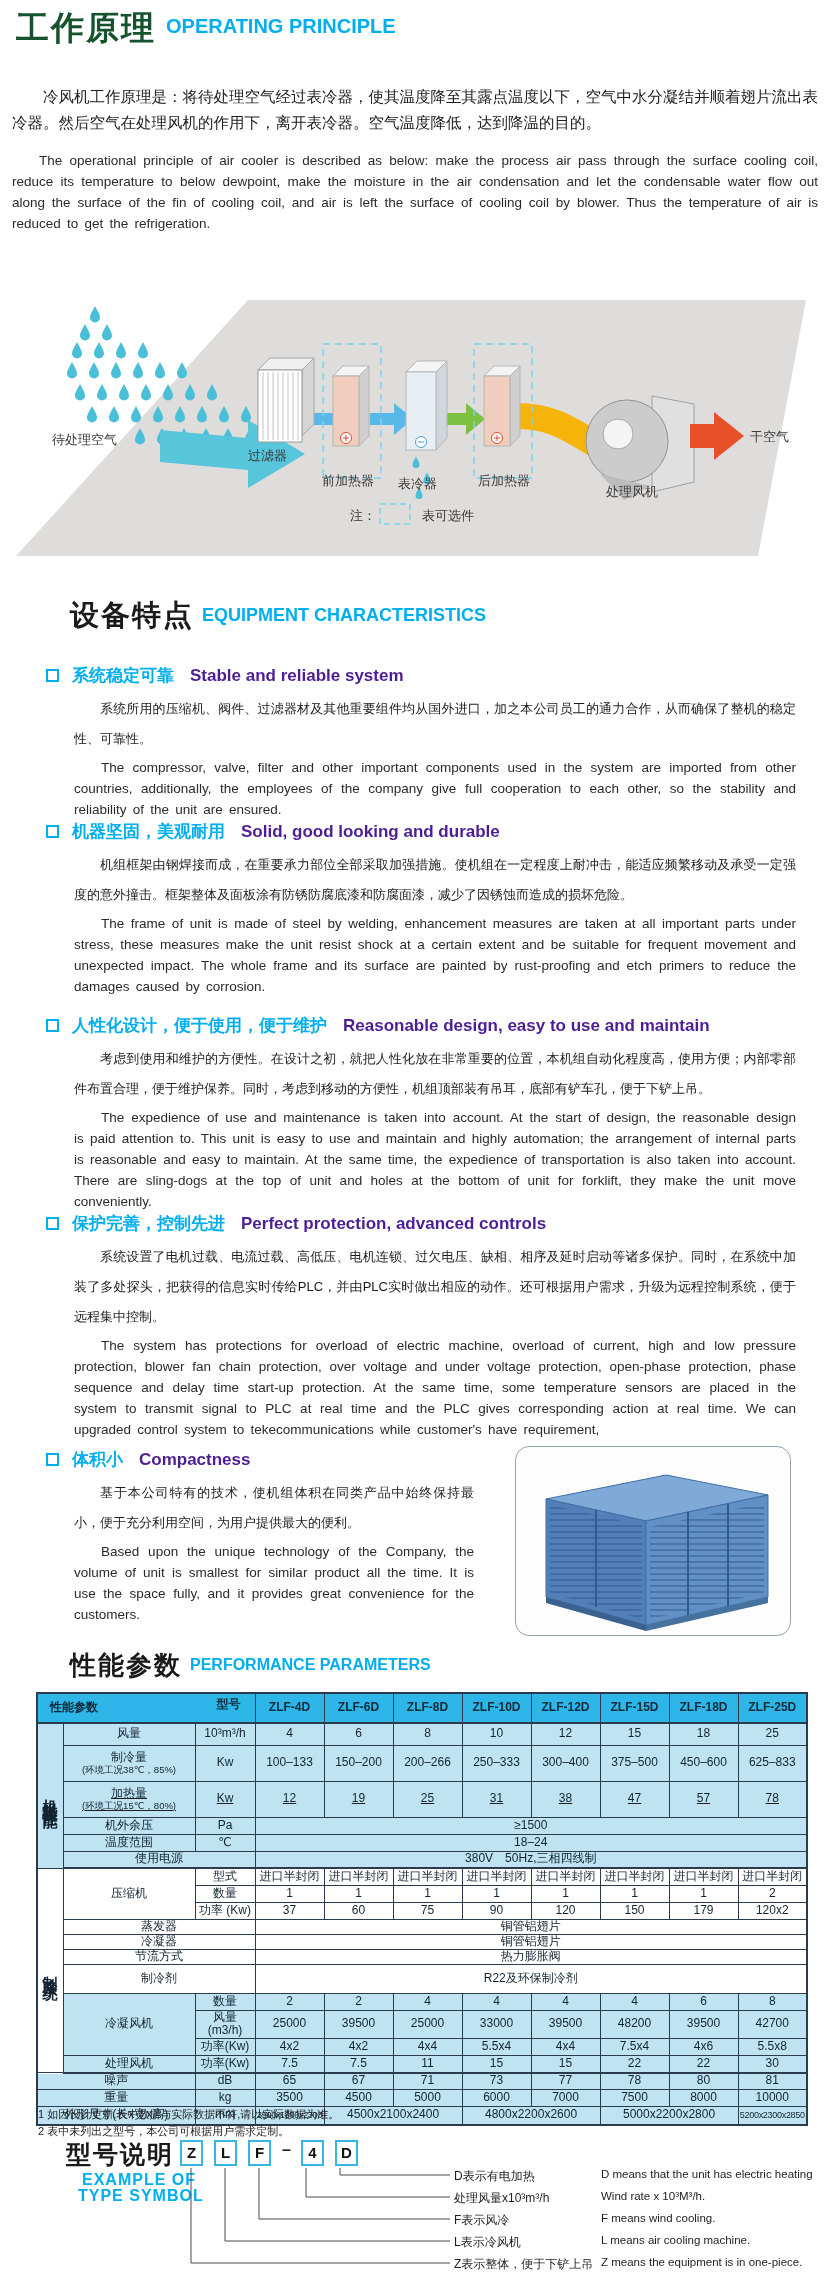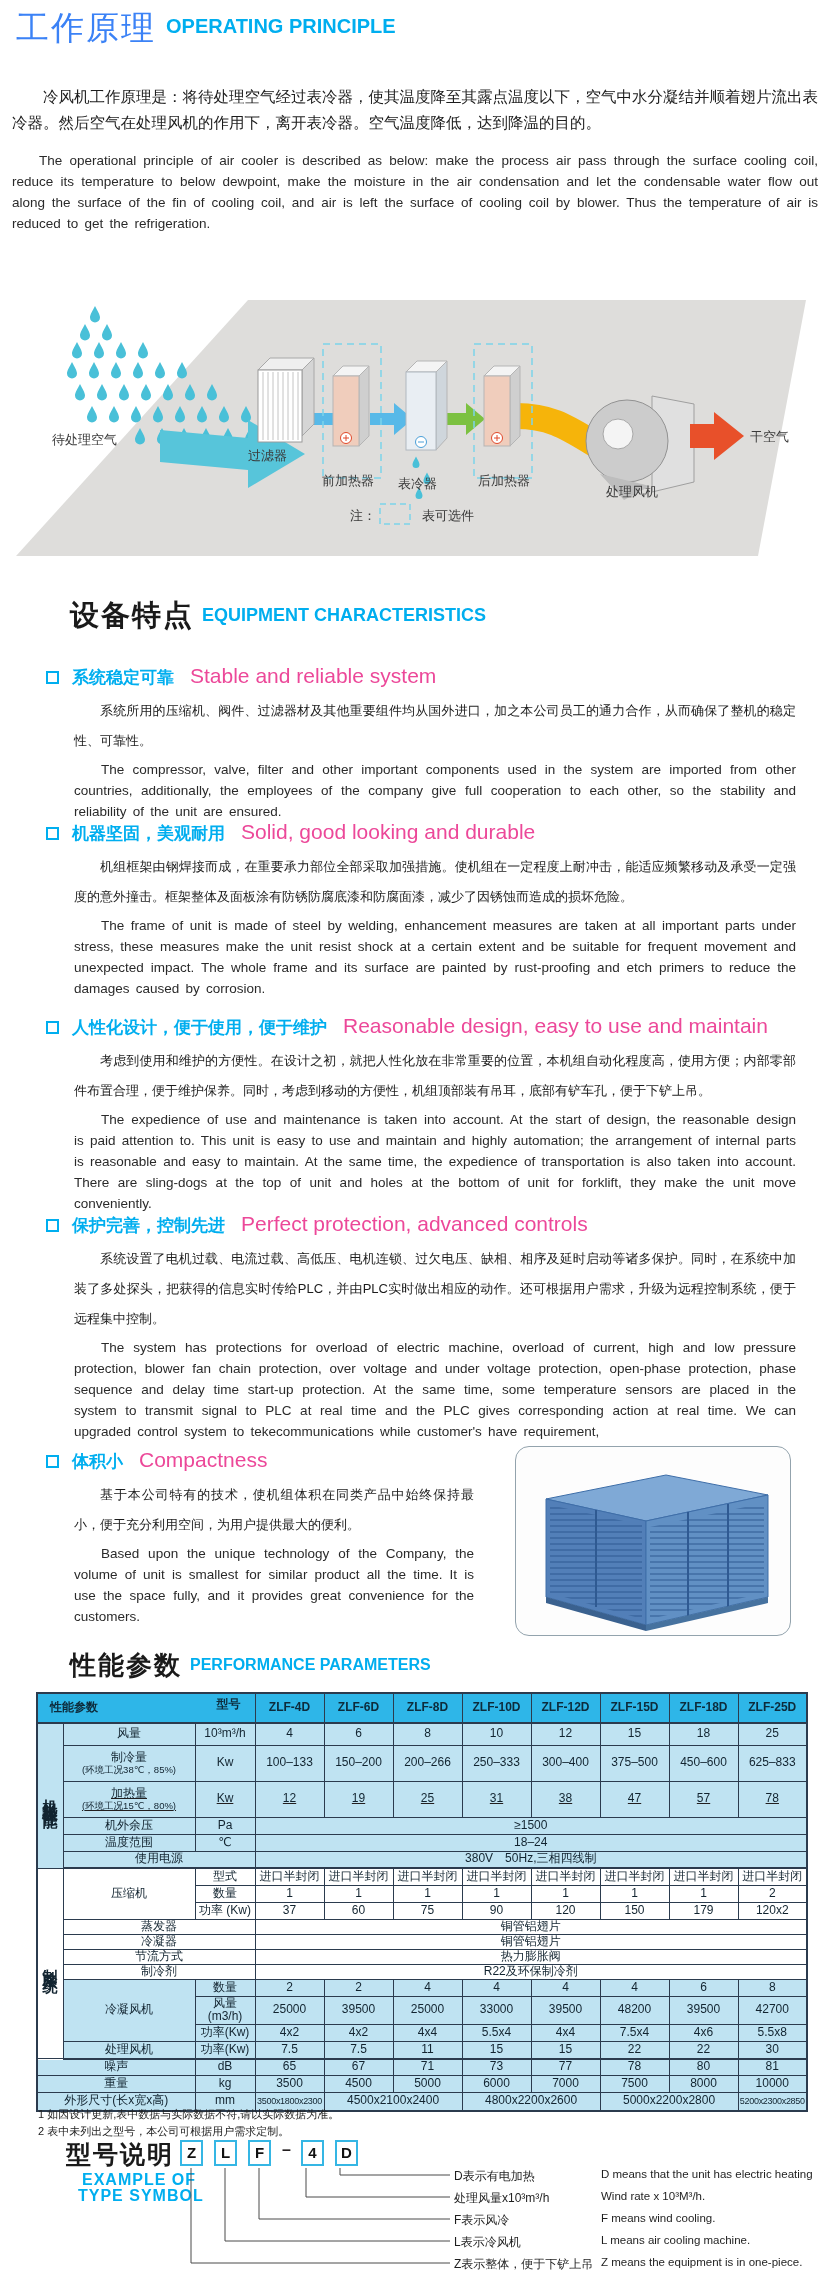--- a/index.html
+++ b/index.html
@@ -1,35 +1,35 @@
 <!DOCTYPE html>
 <html><head>
 <meta charset="utf-8">
 <style>
 *{margin:0;padding:0;box-sizing:border-box}
 html,body{background:#fff}
 body{width:830px;height:2275px;position:relative;overflow:hidden;
   font-family:"Liberation Sans","DejaVu Sans",sans-serif;color:#231f20}
 .abs{position:absolute}
 
-.h1-cn{font-size:33px;font-weight:normal;letter-spacing:2px;color:#3b82f6}
+.h1-cn{font-size:33px;font-weight:bold;letter-spacing:2px;color:#14532d}
 .h1-en{font-size:20px;font-weight:bold;color:#00aeef;margin-left:10px;vertical-align:6px;letter-spacing:0}
 .h2-cn{font-size:29px;font-weight:bold;letter-spacing:2px;color:#1a1a1a}
 .h2-en{font-size:18px;font-weight:bold;color:#00aeef;margin-left:8px;vertical-align:4px}
 .h3-cn{font-size:26px;font-weight:bold;letter-spacing:2px;color:#1a1a1a}
 .h3-en{font-size:16px;font-weight:bold;color:#00aeef;margin-left:8px;vertical-align:4px}
 
 .body-cn{font-size:15.5px;line-height:26px;text-align:justify;text-indent:2em;color:#1c1c1c}
 .body-en{font-size:13.5px;line-height:21px;text-align:justify;text-indent:2em;word-spacing:2.5px;color:#2a2a2a}
 
 .feature{width:774px}
 .feat-title{white-space:nowrap}
 .bullet{display:inline-block;width:13px;height:13px;border:2px solid #00aeef;margin-right:13px;vertical-align:-1px;background:#fff}
 .ft-cn{font-size:17px;font-weight:bold;color:#00aeef;margin-right:16px}
-.ft-en{font-size:21px;font-weight:normal;color:#ec4899}
+.ft-en{font-size:17px;font-weight:bold;color:#4c1d95}
 .feature .body-cn{margin-left:28px;width:722px;margin-top:7px;font-size:13px;line-height:30px}
 .feature .body-en{margin-left:28px;width:722px;margin-top:3px}
 .feature.narrow{width:470px}
 .feature.narrow .body-cn,.feature.narrow .body-en{width:400px}
 
 #photo{left:515px;top:1446px;width:276px;height:190px;border:1.5px solid #93a3ad;border-radius:14px;overflow:hidden;background:#fdfdfd}
 
 #ptable{border-collapse:collapse;table-layout:fixed;width:770px;font-size:12px;border:2px solid #2b3b4e}
 #ptable td{border:1px solid #2b3b4e;text-align:center;vertical-align:middle;padding:0 1px;line-height:1.15;background:#fff;color:#122430;overflow:hidden}
 #ptable tr.blue td{background:#bfe3f2}
@@ -371,21 +371,21 @@
         <td colspan="8">铜管铝翅片</td>
       </tr>
       <tr style="height: 15px;">
         <td colspan="2">冷凝器</td>
         <td colspan="8">铜管铝翅片</td>
       </tr>
       <tr style="height: 15px;">
         <td colspan="2">节流方式</td>
         <td colspan="8">热力膨胀阀</td>
       </tr>
-      <tr style="height: 15px;">
+      <tr style="height: 29px;">
         <td colspan="2">制冷剂</td>
         <td colspan="8">R22及环保制冷剂</td>
       </tr>
       <tr class="blue" style="height: 17px;">
         <td rowspan="3">冷凝风机</td>
         <td>数量</td>
         <td>2</td>
         <td>2</td>
         <td>4</td>
         <td>4</td>

